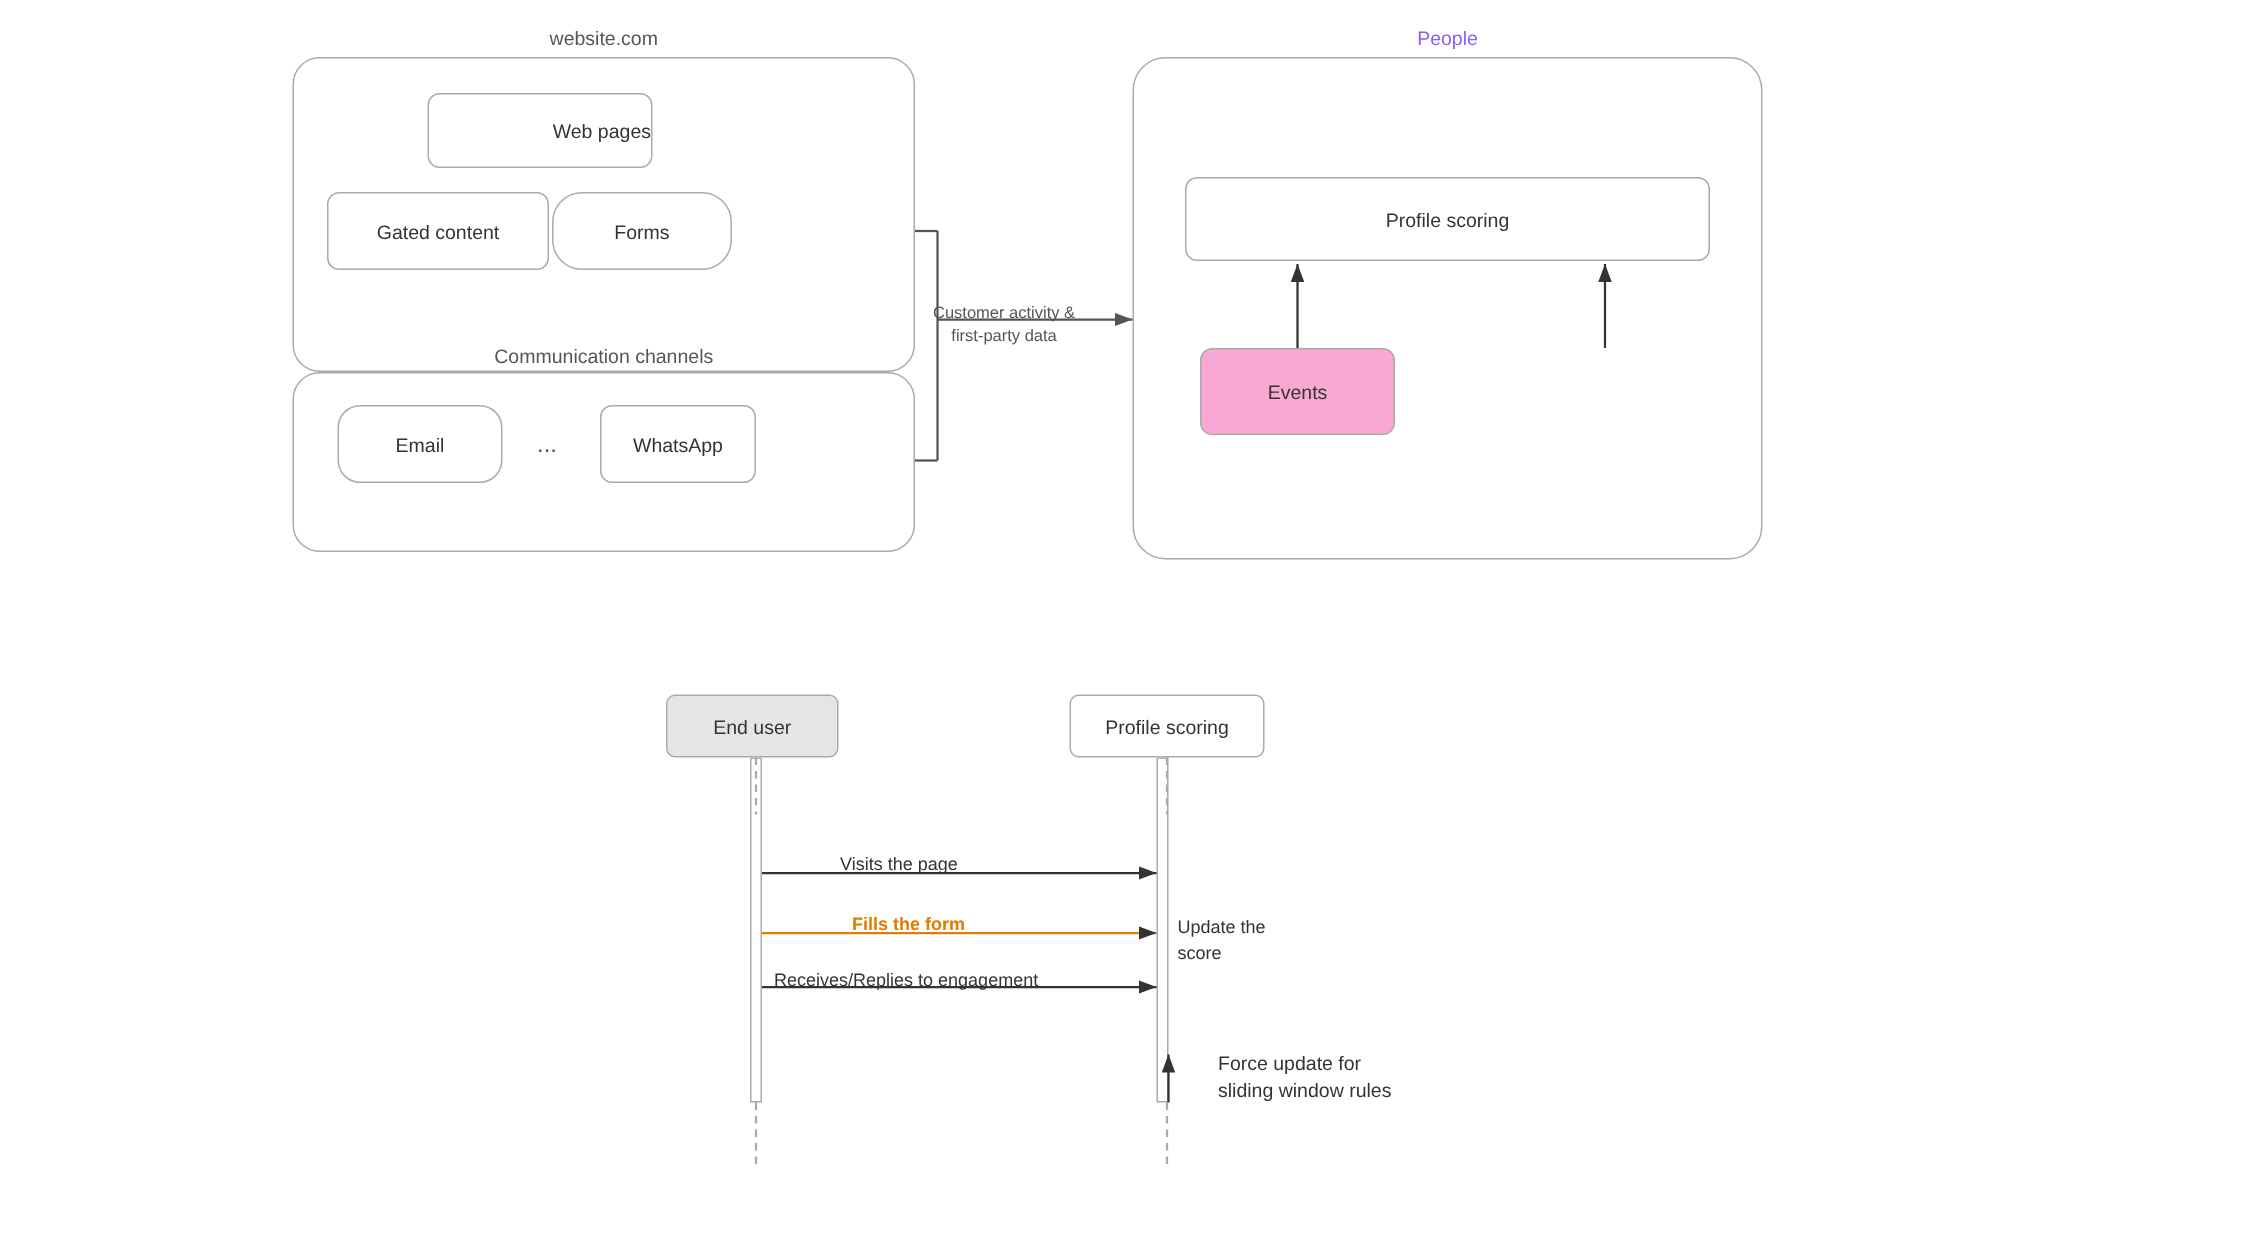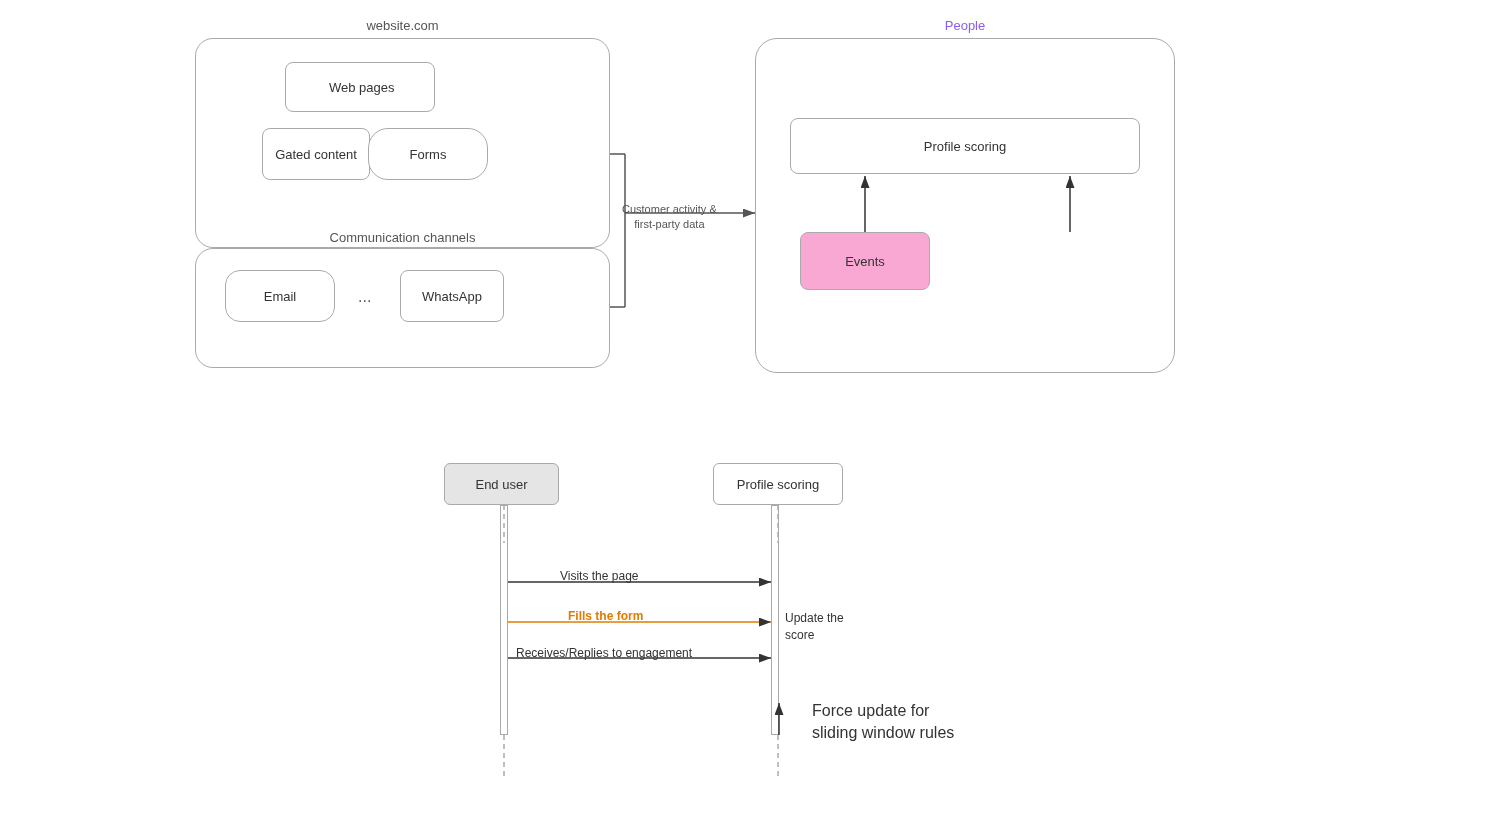--- a/index.html
+++ b/index.html
@@ -40,35 +40,34 @@
       color: #555;
     }
 
     
     .webpages-box {
       position: absolute;
       top: 62px; left: 285px;
       width: 150px; height: 50px;
       border: 1.5px solid #aaa;
       border-radius: 8px;
-      display: flex; align-items: center; justify-content: flex-start;
+      display: flex; align-items: center; justify-content: flex-end;
       background: #fff;
       padding-left: 43px;
     }
 
     
     .gated-box {
       position: absolute;
       top: 128px; left: 218px;
-      width: 108px; height: 52px;
-      border: 1.5px solid #aaa;
-      border-radius: 8px;
-      display: flex; align-items: center; justify-content: center;
-      background: #fff;
-      margin-left: 44px;
+      width: 148px; height: 52px;
+      border: 1.5px solid #aaa;
+      border-radius: 8px;
+      display: flex; align-items: center; justify-content: center;
+      background: #fff;
     }
 
     
     .forms-box {
       position: absolute;
       top: 128px; left: 368px;
       width: 120px; height: 52px;
       border: 1.5px solid #aaa;
       border-radius: 20px;
       display: flex; align-items: center; justify-content: center;
@@ -241,21 +240,21 @@
       top: 610px; left: 785px;
       font-size: 12px;
       color: #333;
       text-align: left;
       line-height: 1.4;
     }
 
     .force-update-label {
       position: absolute;
       top: 700px; left: 812px;
-      font-size: 16px;
+      font-size: 13px;
       color: #333;
       line-height: 1.4;
     }
 
     
     .customer-activity-label {
       position: absolute;
       top: 202px; left: 622px;
       font-size: 11px;
       color: #555;

